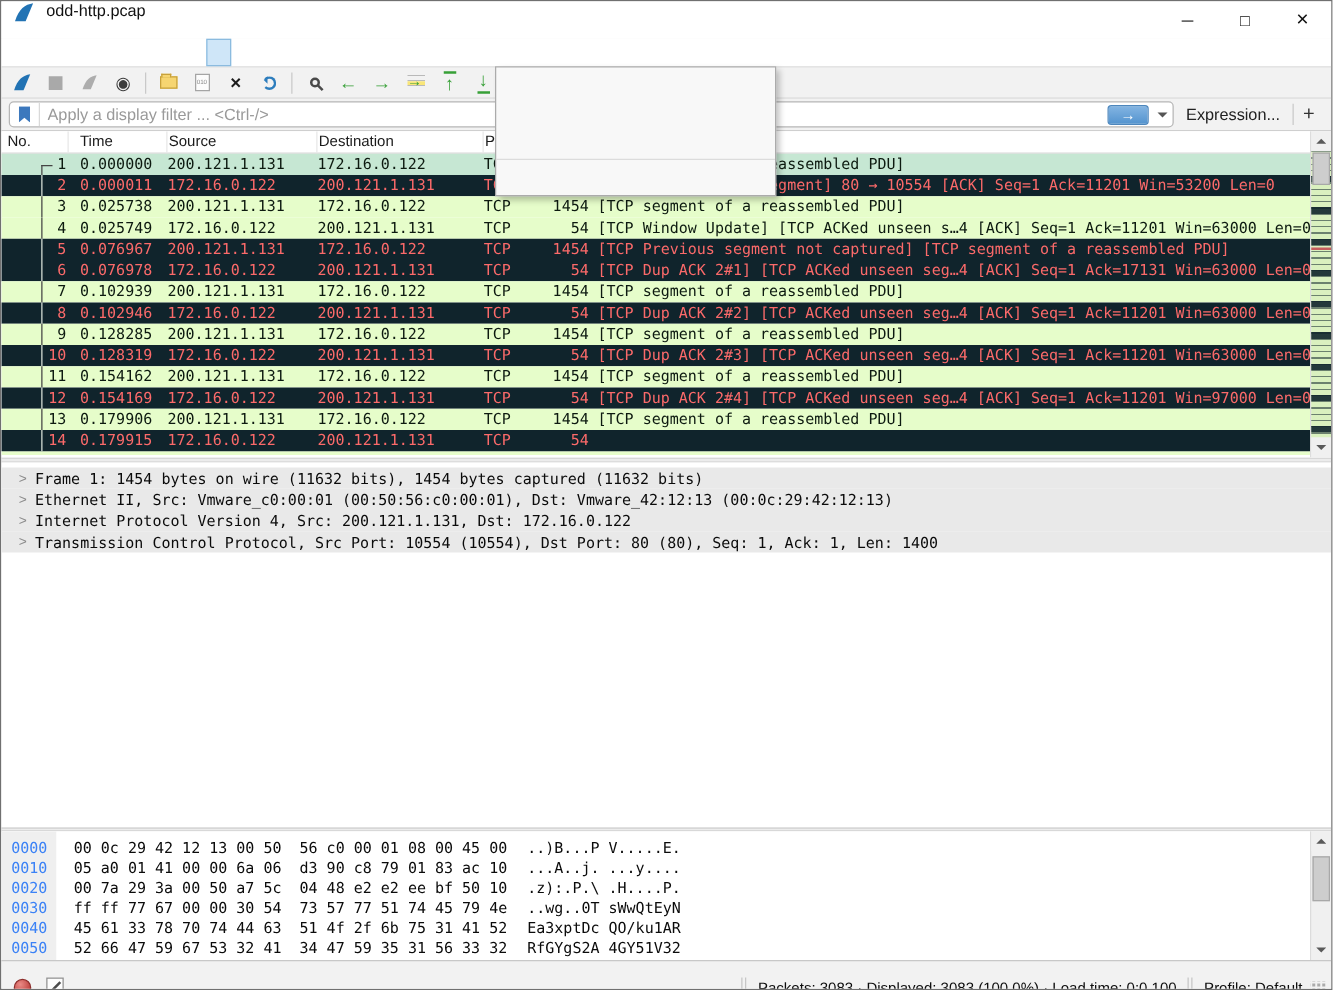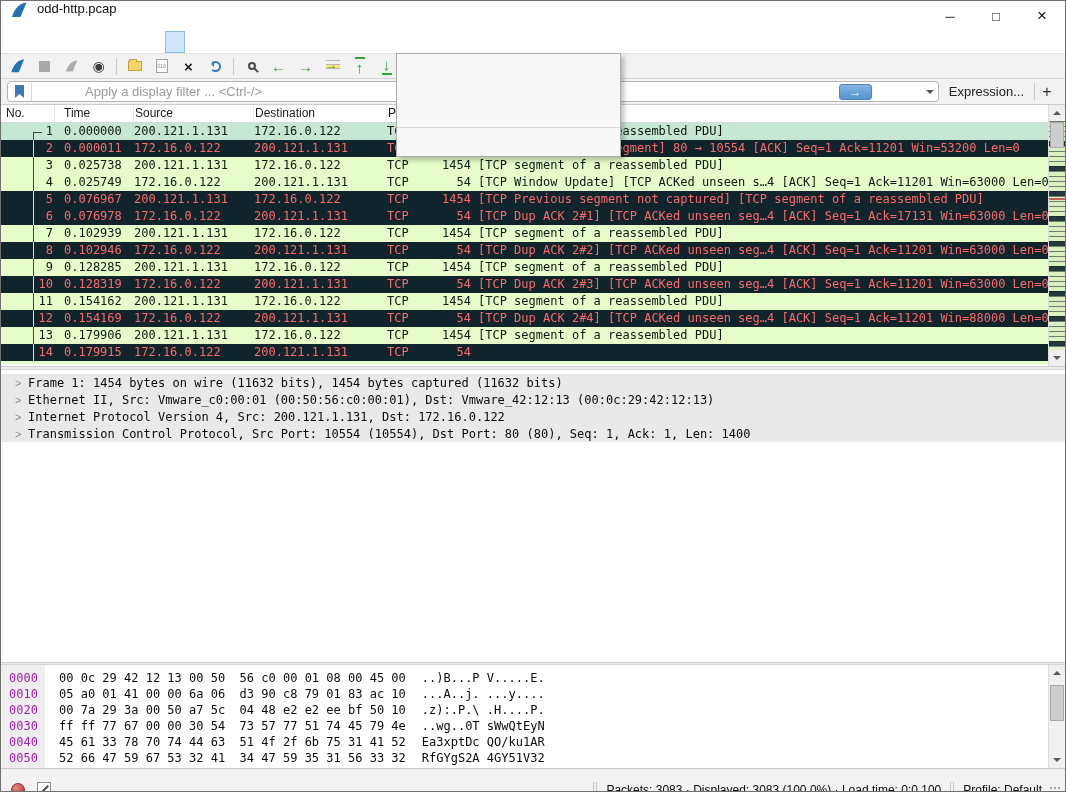--- a/index.html
+++ b/index.html
@@ -62,21 +62,21 @@
   .icon-scrollauto::after{ content:""; position:absolute; left:3px; top:4px;
       border:4px solid transparent; border-top-color:#2d7dbd; }
   .icon-colorize{ width:13px; height:12px;
       background:linear-gradient(#b03a3a 0 2px, #fdfdfd 2px 3px, #3a3a3a 3px 5px, #fdfdfd 5px 6px,
                  #b03a3a 6px 8px, #fdfdfd 8px 9px, #5c3a8e 9px 11px, #fdfdfd 11px 12px); }
 
   
   .filterbar{ height:26px; background:#f2f2f2; border-bottom:1px solid #cfcfcf;
               display:flex; align-items:center; padding:0 6px; }
   .filter-box{ flex:1; height:21px; background:#ffffff; border:1px solid #b6b6b6; border-radius:4px;
-               display:flex; align-items:center; overflow:hidden;gap:47px; }
+               display:flex; align-items:center; overflow:hidden; }
   .bm-btn{ width:24px; height:100%; display:flex; align-items:center; justify-content:center;
            border-right:1px solid #d9d9d9; }
   .icon-bookmark{ width:9px; height:13px; background:#3c78bd;
       clip-path:polygon(0 0,100% 0,100% 100%,50% 70%,0 100%); }
   .filter-input{ flex:1; border:none; outline:none; font-size:13px; color:#333; padding-left:6px;
                  background:transparent; font-family:"Liberation Sans","DejaVu Sans",sans-serif; }
   .filter-input::placeholder{ color:#9a9a9a; }
   .apply-btn{ width:33px; height:16px; margin-right:3px; border:1px solid #4c86bd; border-radius:3px;
               background:linear-gradient(#83b4e2,#5494cf); color:#fff; font-weight:bold; font-size:12px;
               display:flex; align-items:center; justify-content:center; line-height:1; }
@@ -142,21 +142,21 @@
   .dline{ height:17px; background:#e9e9e9; display:flex; align-items:center;
           font-size:12px; color:#0b0b0b; white-space:pre; }
   .dchev{ width:13px; margin-left:14px; color:#8a8a8a; font-size:11px;
           font-family:"Liberation Sans",sans-serif; }
 
   
   .hexpane{ height:103px; background:#ffffff; position:relative; padding-top:5px; overflow:hidden; }
   .hex-gutter{ position:absolute; left:0; top:0; bottom:0; width:44px; background:#efefef; }
   .hexrow{ height:16px; display:flex; font-size:12px; line-height:16px; white-space:pre;
            position:relative; }
-  .hx-off{ width:36px; margin-left:8px; color:#a21caf; }
+  .hx-off{ width:36px; margin-left:8px; color:#3b82f6; }
   .hx-bytes{ margin-left:14px; color:#0b0b0b; }
   .hx-ascii{ margin-left:16px; color:#0b0b0b; }
   .hexpane .vscroll{ background:#f0f0f0; }
 
   
   .statusbar{ height:42px; background:#f2f2f2; border-top:1px solid #c8c8c8;
               display:flex; align-items:center; padding:0 4px; font-size:12px; color:#0b0b0b; }
   .expert-dot{ width:14px; height:14px; border-radius:50%; margin-left:6px;
                background:radial-gradient(circle at 35% 30%, #ea8b86, #c14744 70%);
                border:1px solid #8e2f2d; }
@@ -399,21 +399,21 @@
             <span class="c-len">1454</span>
             <span class="c-info">[TCP segment of a reassembled PDU]</span>
           </div>
           <div class="prow dark">
             <span class="c-no">12</span>
             <span class="c-time">0.154169</span>
             <span class="c-src">172.16.0.122</span>
             <span class="c-dst">200.121.1.131</span>
             <span class="c-proto">TCP</span>
             <span class="c-len">54</span>
-            <span class="c-info">[TCP Dup ACK 2#4] [TCP ACKed unseen seg…4 [ACK] Seq=1 Ack=11201 Win=88000 Len=0</span>
+            <span class="c-info">[TCP Dup ACK 2#4] [TCP ACKed unseen seg…4 [ACK] Seq=1 Ack=11201 Win=97000 Len=0</span>
           </div>
           <div class="prow green">
             <span class="c-no">13</span>
             <span class="c-time">0.179906</span>
             <span class="c-src">200.121.1.131</span>
             <span class="c-dst">172.16.0.122</span>
             <span class="c-proto">TCP</span>
             <span class="c-len">1454</span>
             <span class="c-info">[TCP segment of a reassembled PDU]</span>
           </div>

